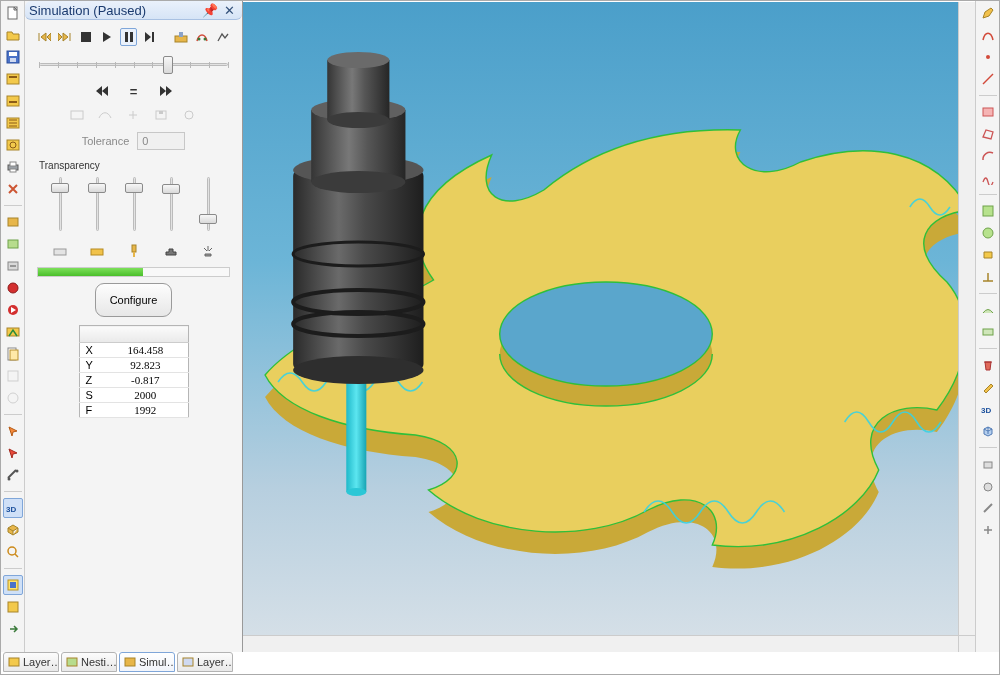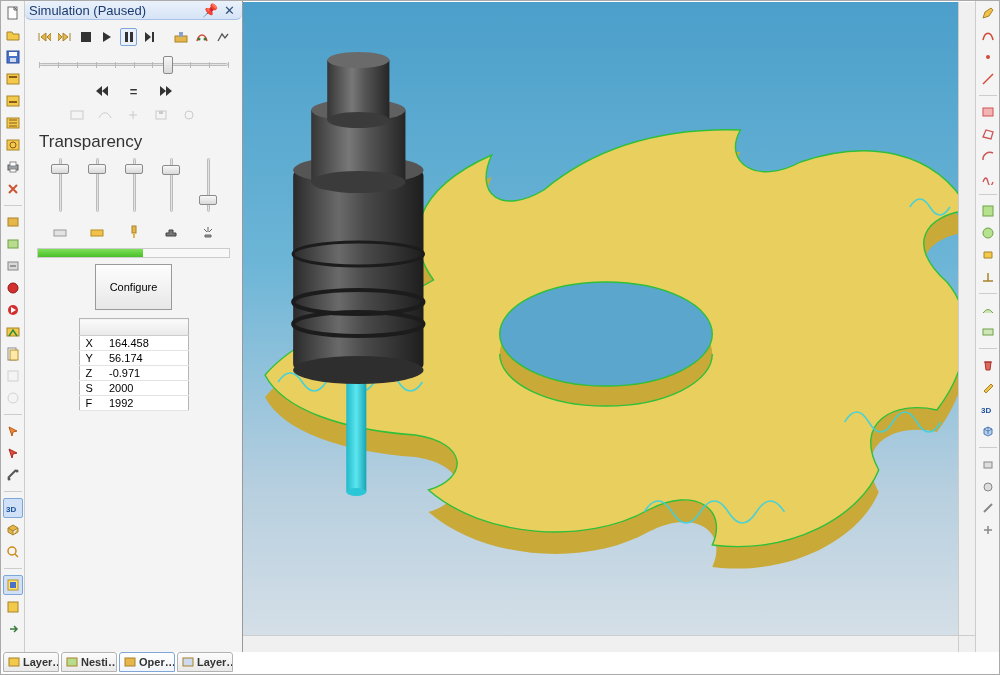--- a/index.html
+++ b/index.html
@@ -120,21 +120,21 @@
   .tol-row {
     display:flex; align-items:center; justify-content:center; gap:8px;
     margin-bottom:10px;
     color:#8a8a8a;
   }
   .tol-input {
     width:48px; height:18px; border:1px solid #c7c7c7; background:#f0f0f0;
     padding:0 4px; color:#888; font-size:11px;
   }
   
-  .trans-label { color:#333; margin-bottom:4px; font-size:17px; padding-left:4px;}
+  .trans-label { color:#333; margin-bottom:4px; font-size:10px; padding-left:4px;}
   .trans-sliders {
     display:flex; justify-content:space-around; height:62px; margin-bottom:6px;
     padding: 0 6px;
   }
   .vslider {
     position:relative; width:14px; height:58px;
   }
   .vslider .vtrack {
     position:absolute; left:6px; top:2px; bottom:2px; width:3px;
     background:#e2e2e2; border:1px solid #bbb; border-radius:2px;
@@ -163,22 +163,22 @@
   }
   .progress-fill {
     height:100%;
     background: linear-gradient(#7de05a,#4abf2a);
   }
   
   .configure-wrap { text-align:center; margin-bottom:8px; }
   .cfg-btn {
     background: linear-gradient(#fdfdfd,#e7e7e7);
     border:1px solid #9a9a9a;
-    border-radius:0;
-    padding:16px 14px;
+    border-radius:9px;
+    padding:10px 14px;
     font-size:11px;
     cursor:pointer;
   }
   
   .coord-table {
     width: 110px;
     margin: 0 auto;
     border:1px solid #b5b5b5;
     background:#fff;
     border-collapse:collapse;
@@ -188,21 +188,21 @@
     background:linear-gradient(#fbfbfb,#e9e9e9);
     border-bottom:1px solid #ccc;
     height:17px;
     padding:0;
   }
   .coord-table td {
     border-bottom:1px solid #e3e3e3;
     padding:1px 6px;
   }
   .coord-table td.k { width:24px; }
-  .coord-table td.v { text-align:left; }
+  .coord-table td.v { text-align:center;font-family:Liberation Serif, serif; }
   
   .viewport {
     flex:1;
     position:relative;
     background: linear-gradient(#4b9fca 0%, #6cb5d7 40%, #b7cfdf 75%, #d8e1e8 100%);
     overflow:hidden;
     border-top: 1px solid #fff;
   }
   
   .bottom-tabs {
@@ -214,21 +214,20 @@
     background:linear-gradient(#fcfcfc,#e9e9e9);
     border:1px solid #b3b3b3;
     border-radius:3px 3px 0 0;
     padding:0 8px 0 4px;
     font-size:11px;
     color:#333;
     cursor:pointer;
     max-width:56px;
     overflow:hidden;
     white-space:nowrap;
-    font-weight:bold;
   }
   .btab.active {
     background:linear-gradient(#fff,#f1f4fa);
     border-color:#7fa6d9;
   }
   .btab .ticon { width:12px; height:12px; display:inline-block;}
   .spacer { height:1px; background:#ccc; margin:4px 0;}
   .vp-scroll-v {
     position:absolute; right:0; top:0; bottom:17px; width:17px;
     background:#f0f0f0; border-left:1px solid #ccc;
@@ -513,20 +512,24 @@
             </svg></div>
         <div class="dbtn"><svg width="16" height="14">
               <rect x="3" y="3" width="10" height="8" fill="none" stroke="#999"></rect>
               <rect x="6" y="3" width="4" height="3" fill="#999"></rect>
             </svg></div>
         <div class="dbtn"><svg width="16" height="14">
               <circle cx="8" cy="7" r="4" fill="none" stroke="#999"></circle>
             </svg></div>
       </div>
 
+      <div class="tol-row">
+        <span>Tolerance</span>
+        <input class="tol-input" disabled="" value="0" style="">
+      </div>
 
       <div class="trans-label">Transparency</div>
       <div class="trans-sliders">
         <div class="vslider">
             <div class="vtrack"></div>
             <div class="vthumb" id="vs0" style="top: 12.8px;"></div>
           </div>
         <div class="vslider">
             <div class="vtrack"></div>
             <div class="vthumb" id="vs1" style="top: 12.8px;"></div>
@@ -590,25 +593,25 @@
               <th colspan="2"></th>
             </tr>
         </tbody>
           <tbody id="coord-body">
             <tr>
               <td class="k">X</td>
               <td class="v">164.458</td>
             </tr>
             <tr>
               <td class="k">Y</td>
-              <td class="v">56.174</td>
+              <td class="v">92.823</td>
             </tr>
             <tr>
               <td class="k">Z</td>
-              <td class="v">-0.971</td>
+              <td class="v">-0.817</td>
             </tr>
             <tr>
               <td class="k">S</td>
               <td class="v">2000</td>
             </tr>
             <tr>
               <td class="k">F</td>
               <td class="v">1992</td>
             </tr>
           </tbody>
@@ -847,21 +850,21 @@
     <div class="btab">
       <span class="ticon"><svg width="12" height="12">
           <rect x="1" y="2" width="10" height="8" fill="#b7dc8d" stroke="#a7842a"></rect>
         </svg></span>
       <span>Nesti…</span>
     </div>
     <div class="btab active">
       <span class="ticon"><svg width="12" height="12">
           <rect x="1" y="2" width="10" height="8" fill="#e7b64a" stroke="#a7842a"></rect>
         </svg></span>
-      <span>Oper…</span>
+      <span>Simul…</span>
     </div>
     <div class="btab">
       <span class="ticon"><svg width="12" height="12">
           <rect x="1" y="2" width="10" height="8" fill="#cfd9f0" stroke="#a7842a"></rect>
         </svg></span>
       <span>Layer…</span>
     </div>
   </div>
 
 </body></html>

